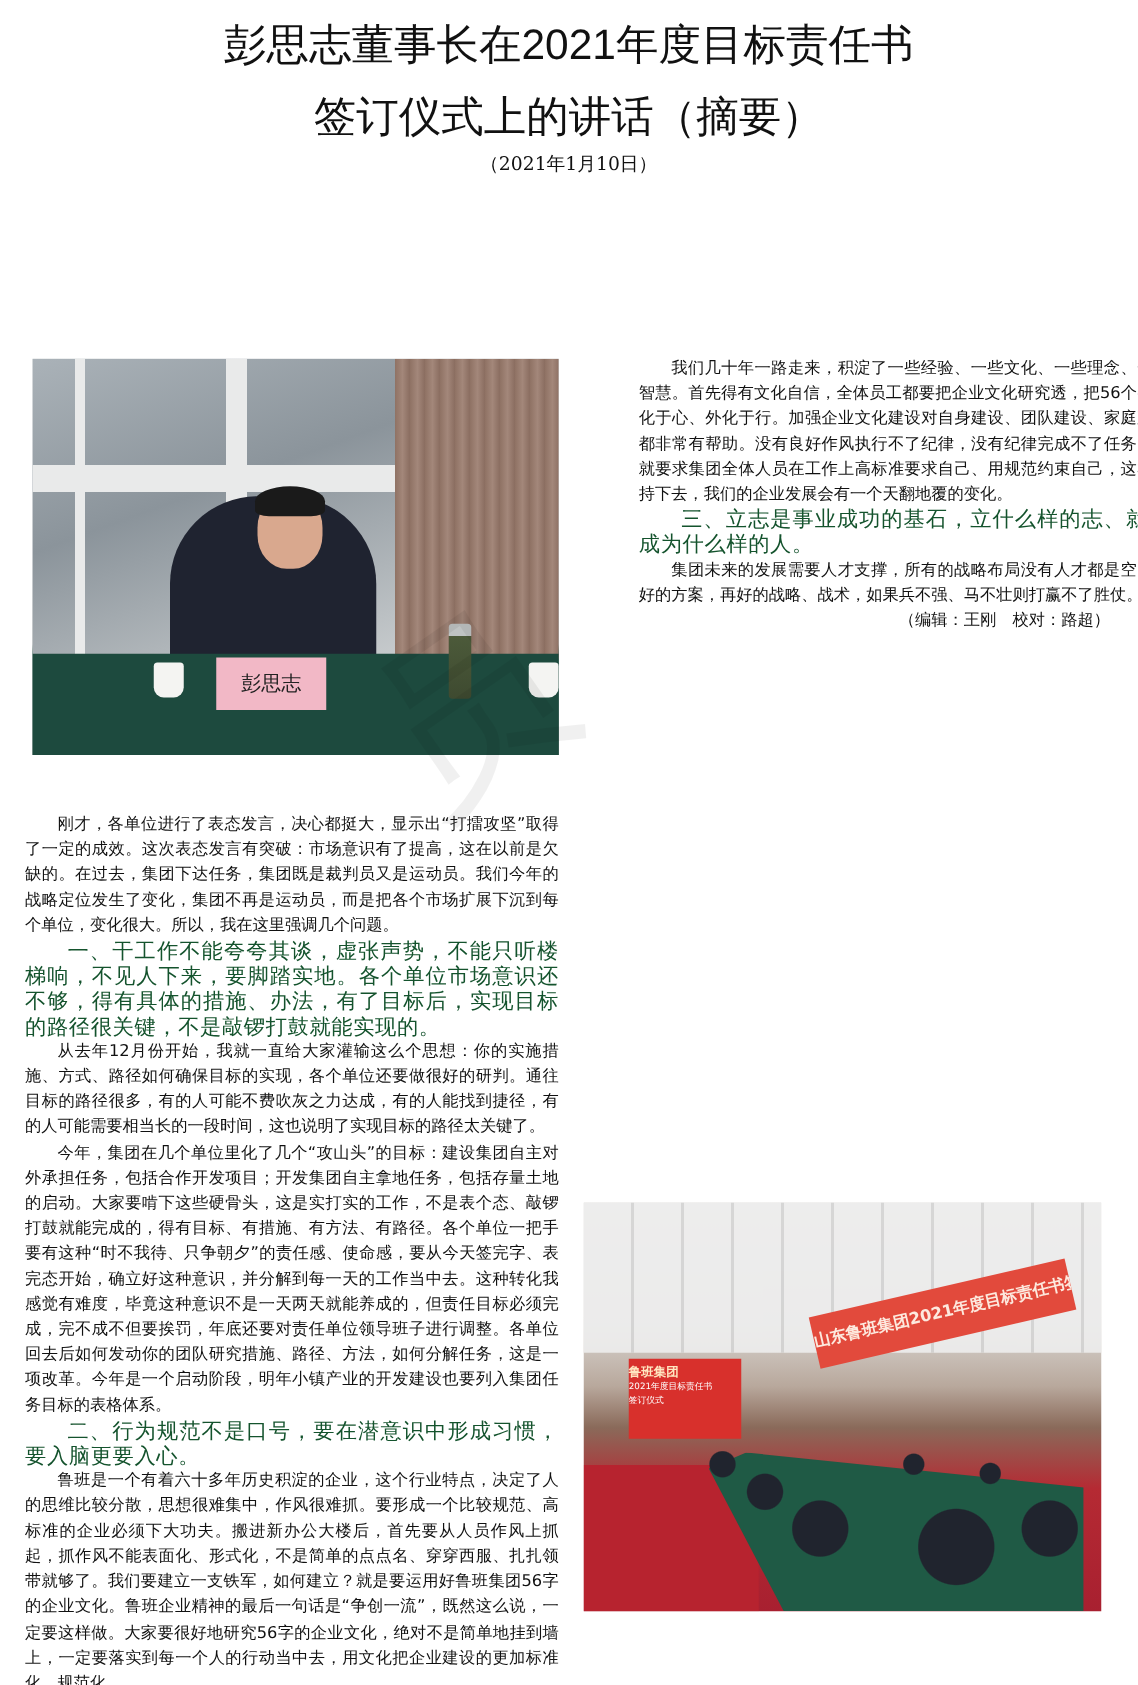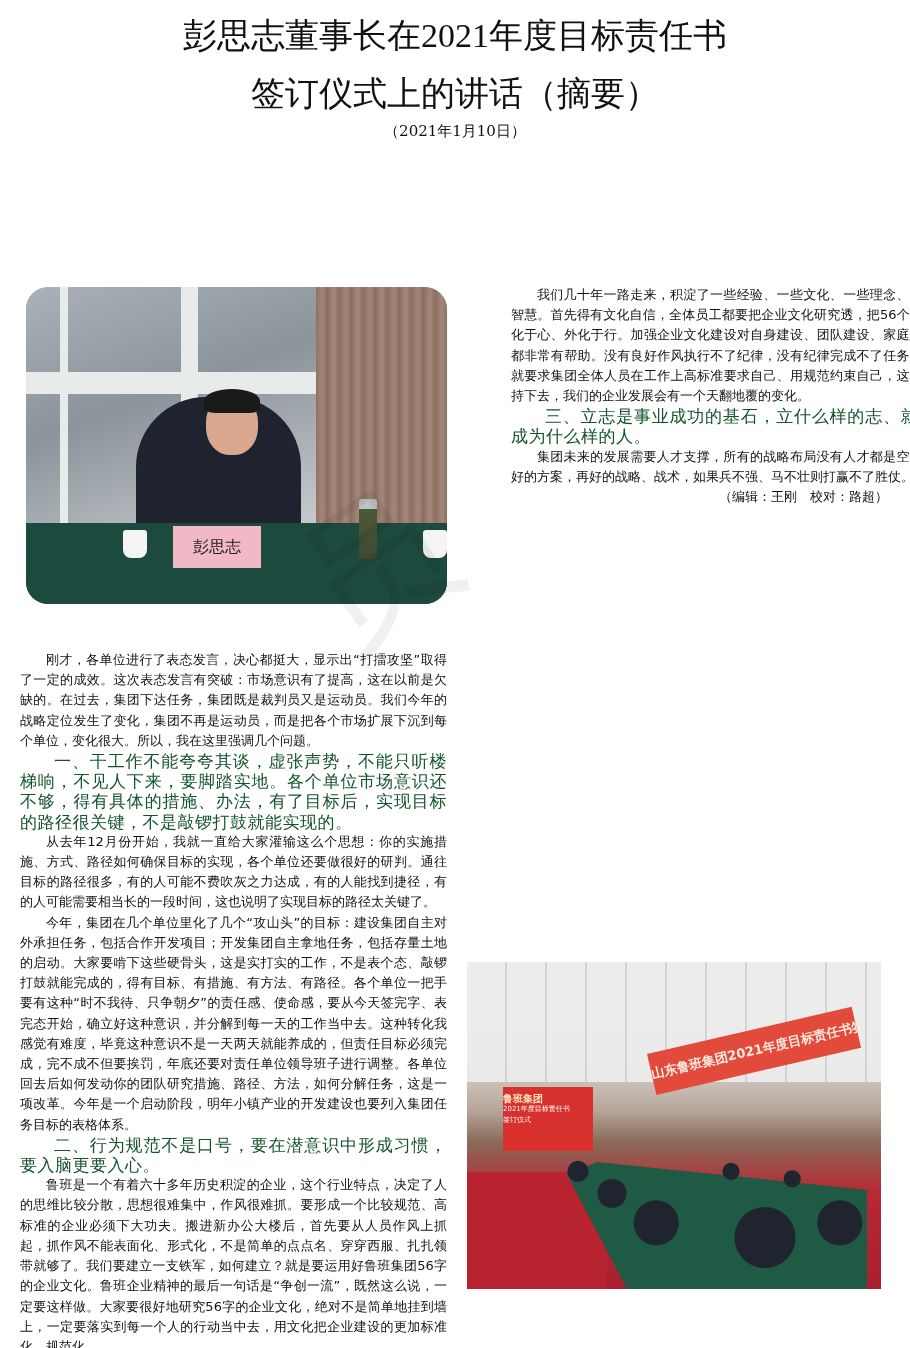--- a/index.html
+++ b/index.html
@@ -1,35 +1,35 @@
 <!DOCTYPE html>
 <html><head>
 <meta charset="utf-8">
 <style>
   html, body { margin: 0; padding: 0; background: #ffffff; }
   body { width: 910px; height: 1348px; position: relative; overflow: hidden;
          font-family: "DejaVu Sans", "Liberation Sans", sans-serif; color: #111; }
   .title { position: absolute; left: 0; width: 910px; text-align: center;
-           font-family: Liberation Serif, serif; color: #111; }
+           font-family: Liberation Sans, sans-serif; color: #111; }
   .title.l1 { top: 14px; font-size: 34px; line-height: 44px; }
   .title.l2 { top: 72px; font-size: 34px; line-height: 44px; }
   .date { position: absolute; top: 122px; left: 0; width: 910px; text-align: center;
           font-family: "DejaVu Serif", "Liberation Serif", serif; font-size: 15px; }
 
   .col { position: absolute; font-size: 13px; line-height: 20.2px; text-align: justify; }
   .col p { margin: 0; text-indent: 2em; }
   .col p.head { color: #14532d; font-family: "DejaVu Serif", "Liberation Serif", serif;
                 font-size: 17px; letter-spacing: 0.5px; }
   .col-left-text { left: 20px; top: 650px; width: 427px; }
   .col-right-text { left: 467px; top: 285px; width: 425px; margin-left: 44px; }
   .credit { text-align: right; padding-right: 48px; margin-top: 2px; text-indent: 0 !important; }
 
   .photo { position: absolute; overflow: hidden; }
   .photo1 { left: 26px; top: 287px; width: 421px; height: 317px;
-            background: linear-gradient(180deg, #c9cdd0 0%, #b9bec2 50%, #9ea4a5 72%, #214c40 74%, #173f34 100%); border-radius: 22px; }
+            background: linear-gradient(180deg, #c9cdd0 0%, #b9bec2 50%, #9ea4a5 72%, #214c40 74%, #173f34 100%); }
   .photo1 .window { position: absolute; left: 0; top: 0; width: 290px; height: 240px;
             background:
               linear-gradient(90deg, transparent 0, transparent 34px, #e9eaea 34px, #e9eaea 42px, transparent 42px, transparent 155px, #e9eaea 155px, #e9eaea 172px, transparent 172px),
               linear-gradient(180deg, transparent 0, transparent 85px, #e9eaea 85px, #e9eaea 107px, transparent 107px),
               linear-gradient(160deg, #aab2b8 0%, #8b949b 45%, #c7cbcd 100%); }
   .photo1 .curtain { position: absolute; left: 290px; top: 0; width: 131px; height: 240px;
             background: repeating-linear-gradient(90deg, #8f7264 0px, #a3877a 6px, #8a6d60 12px); }
   .photo1 .table { position: absolute; left: 0; top: 236px; width: 421px; height: 81px; background: #1d4a3e; }
   .photo1 .person { position: absolute; left: 110px; top: 110px; width: 165px; height: 140px;
             background: #1f2330; border-radius: 70px 70px 10px 10px; }

